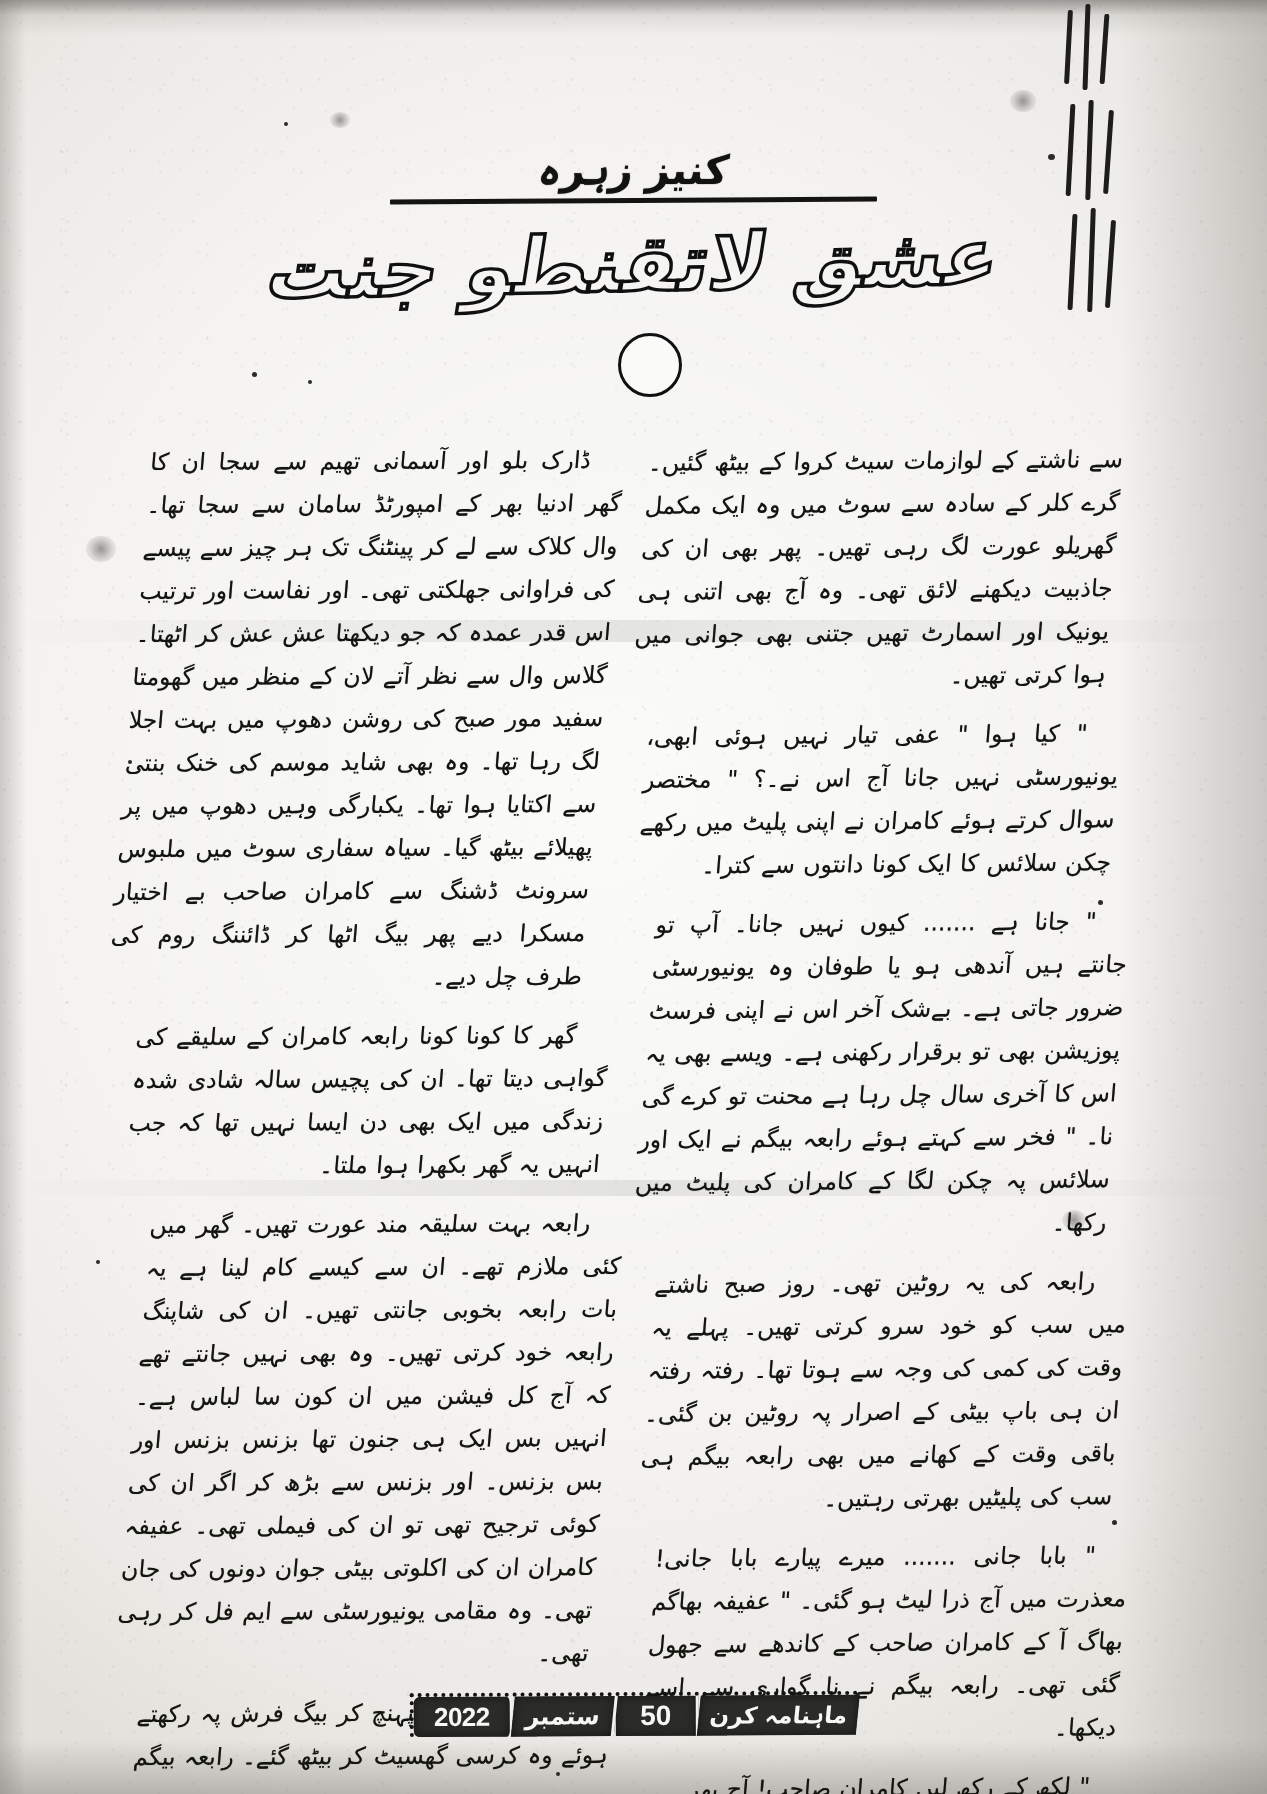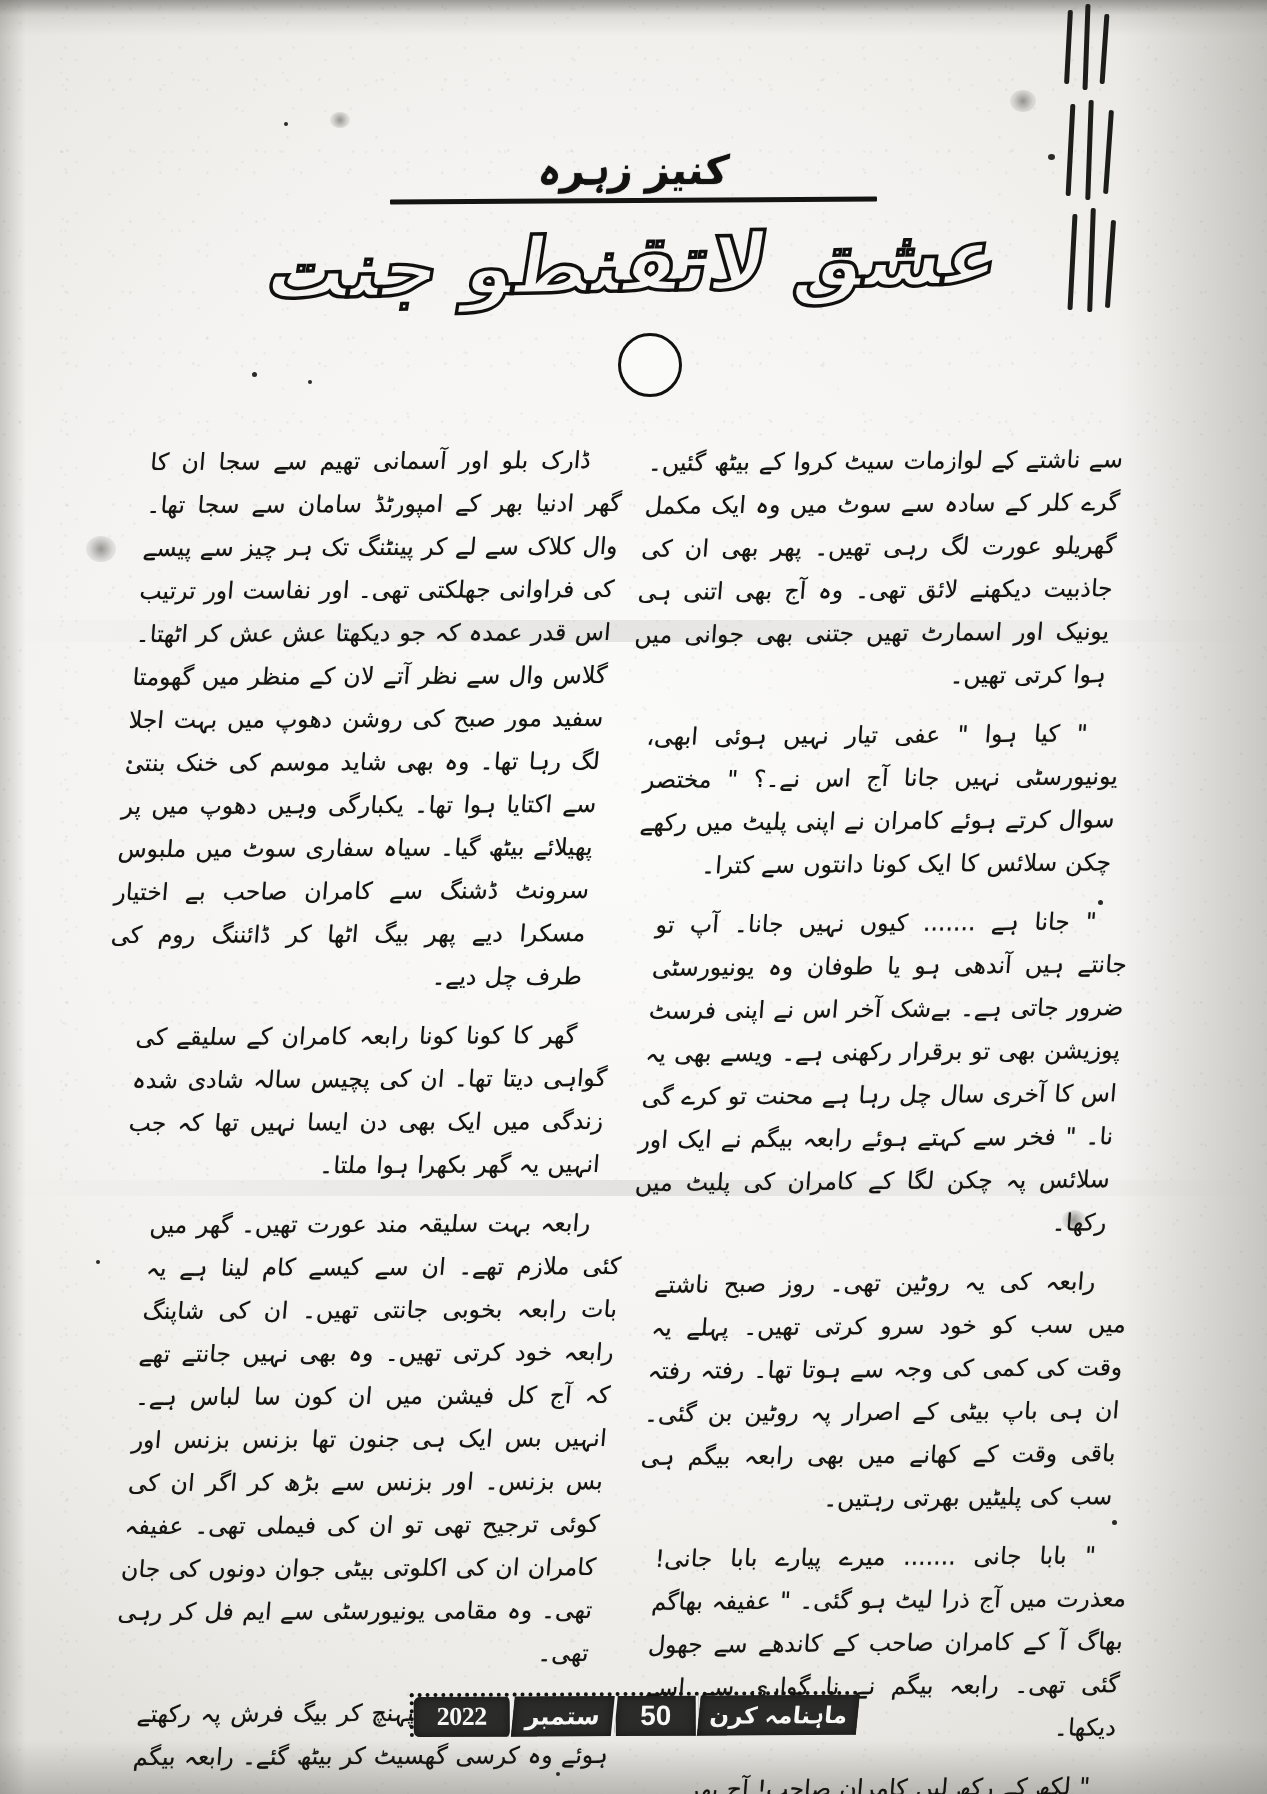--- a/index.html
+++ b/index.html
@@ -208,21 +208,21 @@
     align-items: center;
     justify-content: center;
     padding: 0 11px;
     background: #2b2b29;
     color: #f7f7f5;
     font-weight: 700;
     border-right: 3px solid #f2f1ee;
     box-shadow: inset 0 0 10px rgba(0,0,0,.55);
   }
   .fb-year {
-    font-family: Liberation Serif, serif;
+    font-family: Liberation Sans, sans-serif;
     font-size: 26px;
     letter-spacing: -.5px;
     min-width: 74px;
     border-radius: 6px;
   }
   .fb-month {
     font-family: "DejaVu Sans", sans-serif;
     direction: rtl;
     font-size: 24px;
     min-width: 78px;

